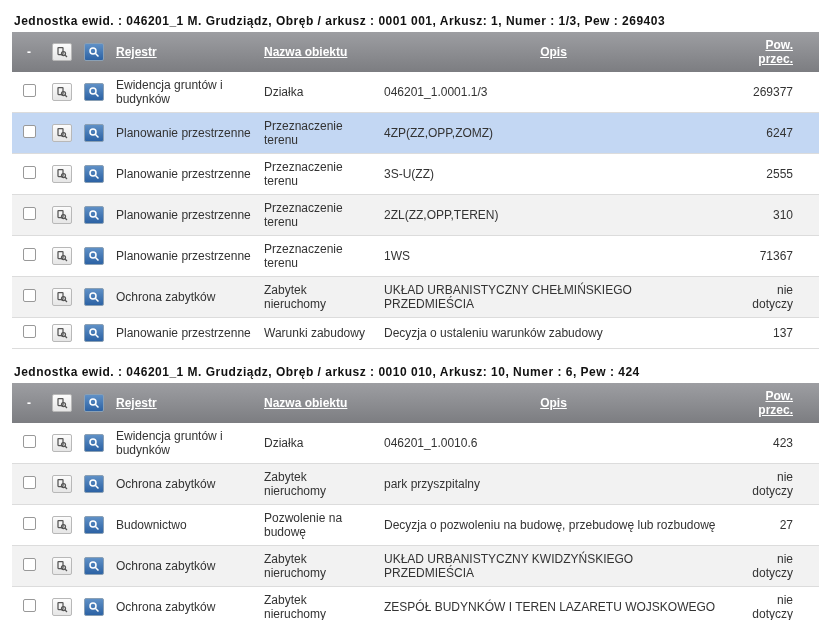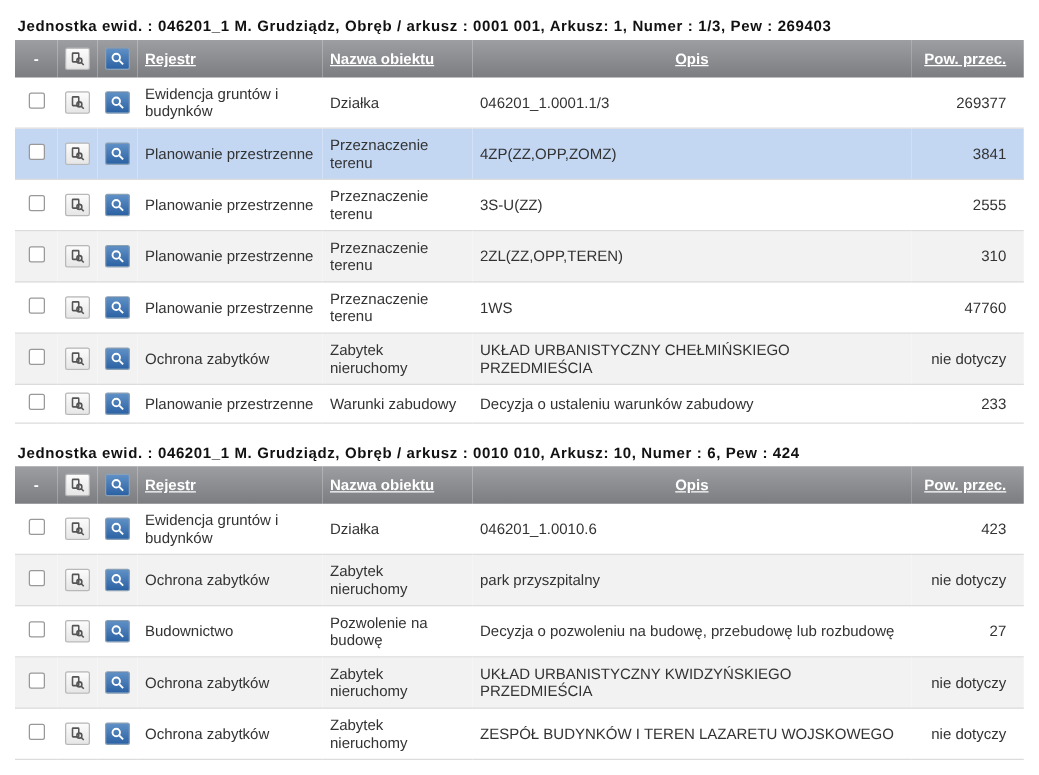--- a/index.html
+++ b/index.html
@@ -44,21 +44,21 @@
       color: #333;
       border-bottom: 1px solid #dcdcdc;
     }
     tbody tr:nth-child(even) { background: #f2f2f2; }
     tbody tr.selected { background: #c3d7f3 !important; }
     .col-chk   { width: 34px;  text-align: center; }
     .col-ico   { width: 28px;  text-align: center; }
     .col-rej   { width: 148px; }
     .col-nazw  { width: 120px; margin-left: 28px; }
     .col-opis  { }
-    .col-pow   { width: 90px;  text-align: right; padding-right: 14px; }
+    .col-pow   { width: 90px;  text-align: right; padding-right: 26px; }
     .chk {
       width: 13px; height: 13px;
       border: 1px solid #999;
       border-radius: 2px;
       display: inline-block;
       background: #fff;
     }
     .icon-btn {
       width: 20px; height: 18px;
       display: inline-flex;
@@ -151,21 +151,21 @@
               </span></td>
             <td class="col-ico"><span class="icon-btn ">
                 <svg viewBox="0 0 24 24" fill="none" stroke="currentColor" stroke-width="3">
                   <circle cx="10" cy="10" r="6"></circle>
                   <line x1="15" y1="15" x2="21" y2="21"></line>
                 </svg>
               </span></td>
             <td class="col-rej"><span>Planowanie przestrzenne</span></td>
             <td class="col-nazw"><span>Przeznaczenie terenu</span></td>
             <td class="col-opis"><span>4ZP(ZZ,OPP,ZOMZ)</span></td>
-            <td class="col-pow"><span>3841</span></td>
+            <td class="col-pow"><span>6247</span></td>
           </tr>
           <tr class="">
             <td class="col-chk"><span class="chk"></span></td>
             <td class="col-ico"><span class="icon-btn light">
                 <svg viewBox="0 0 24 24" fill="none" stroke="currentColor" stroke-width="2.5">
                   <rect x="4" y="3" width="10" height="14" rx="1"></rect>
                   <circle cx="15" cy="15" r="4"></circle>
                   <line x1="18" y1="18" x2="22" y2="22"></line>
                 </svg>
               </span></td>
@@ -211,21 +211,21 @@
               </span></td>
             <td class="col-ico"><span class="icon-btn ">
                 <svg viewBox="0 0 24 24" fill="none" stroke="currentColor" stroke-width="3">
                   <circle cx="10" cy="10" r="6"></circle>
                   <line x1="15" y1="15" x2="21" y2="21"></line>
                 </svg>
               </span></td>
             <td class="col-rej"><span>Planowanie przestrzenne</span></td>
             <td class="col-nazw"><span>Przeznaczenie terenu</span></td>
             <td class="col-opis"><span>1WS</span></td>
-            <td class="col-pow"><span>47760</span></td>
+            <td class="col-pow"><span>71367</span></td>
           </tr>
           <tr class="">
             <td class="col-chk"><span class="chk"></span></td>
             <td class="col-ico"><span class="icon-btn light">
                 <svg viewBox="0 0 24 24" fill="none" stroke="currentColor" stroke-width="2.5">
                   <rect x="4" y="3" width="10" height="14" rx="1"></rect>
                   <circle cx="15" cy="15" r="4"></circle>
                   <line x1="18" y1="18" x2="22" y2="22"></line>
                 </svg>
               </span></td>
@@ -251,21 +251,21 @@
               </span></td>
             <td class="col-ico"><span class="icon-btn ">
                 <svg viewBox="0 0 24 24" fill="none" stroke="currentColor" stroke-width="3">
                   <circle cx="10" cy="10" r="6"></circle>
                   <line x1="15" y1="15" x2="21" y2="21"></line>
                 </svg>
               </span></td>
             <td class="col-rej"><span>Planowanie przestrzenne</span></td>
             <td class="col-nazw"><span>Warunki zabudowy</span></td>
             <td class="col-opis"><span>Decyzja o ustaleniu warunków zabudowy</span></td>
-            <td class="col-pow"><span>233</span></td>
+            <td class="col-pow"><span>137</span></td>
           </tr>
         </tbody>
       </table>
     </div>
     <div class="sect">
       <div class="sect-title">Jednostka ewid. : 046201_1 M. Grudziądz, Obręb / arkusz : 0010 010, Arkusz: 10, Numer : 6, Pew : 424</div>
       <table>
         <thead>
           <tr>
             <th class="col-chk center nodec"><span class="th-dash">-</span></th>

